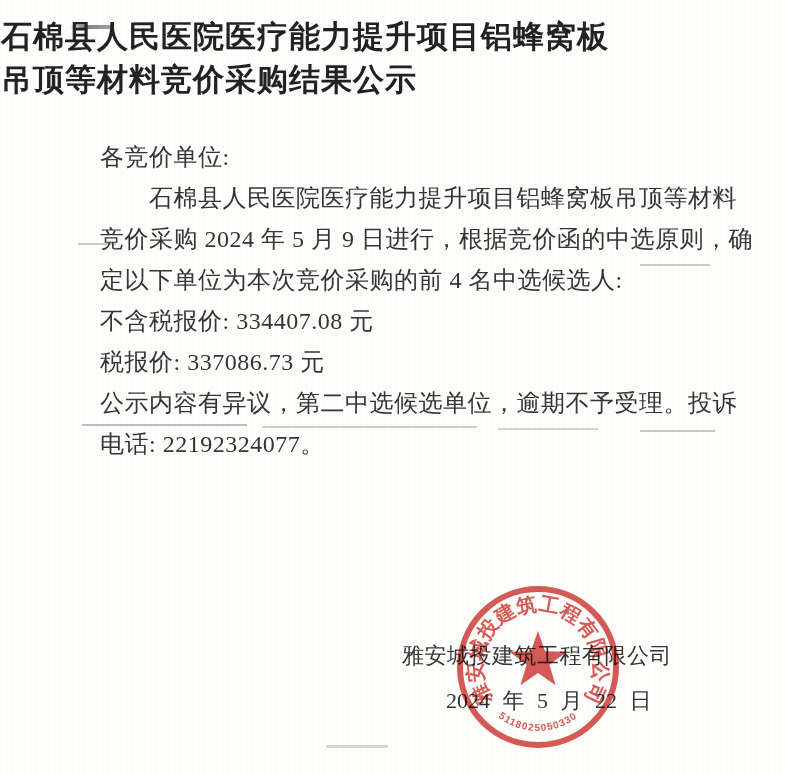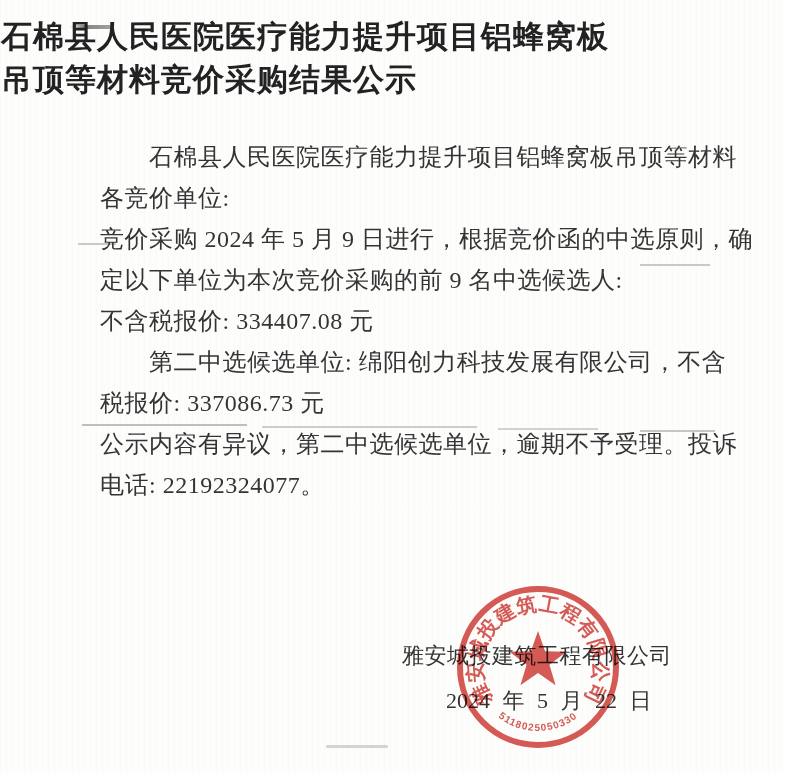--- a/index.html
+++ b/index.html
@@ -70,26 +70,25 @@
   <div class="artifact a-mid-seg3"></div>
   <div class="artifact a-right-dash2"></div>
   <div class="artifact a-bottom-smudge"></div>
 
   <h1 class="doc-title">
     <span class="tl">石棉县人民医院医疗能力提升项目铝蜂窝板</span>
     <span class="tl">吊顶等材料竞价采购结果公示</span>
   </h1>
 
   <div class="doc-body">
+    <div class="line">各竞价单位:</div>
     <div class="line indent">石棉县人民医院医疗能力提升项目铝蜂窝板吊顶等材料</div>
-    <div class="line">各竞价单位:</div>
     <div class="line">竞价采购 2024 年 5 月 9 日进行，根据竞价函的中选原则，确</div>
-    <div class="line">定以下单位为本次竞价采购的前 9 名中选候选人:</div>
+    <div class="line">定以下单位为本次竞价采购的前 4 名中选候选人:</div>
     <div class="line">不含税报价: 334407.08 元</div>
-    <div class="line indent">第二中选候选单位: 绵阳创力科技发展有限公司，不含</div>
     <div class="line">税报价: 337086.73 元</div>
     <div class="line">公示内容有异议，第二中选候选单位，逾期不予受理。投诉</div>
     <div class="line">电话: 22192324077。</div>
   </div>
 
   <div class="sig-company">雅安城投建筑工程有限公司</div>
   <div class="sig-date">2024 年 5 月 22 日</div>
 
   <svg class="stamp" viewBox="0 0 200 200" xmlns="http://www.w3.org/2000/svg">
     <defs>

